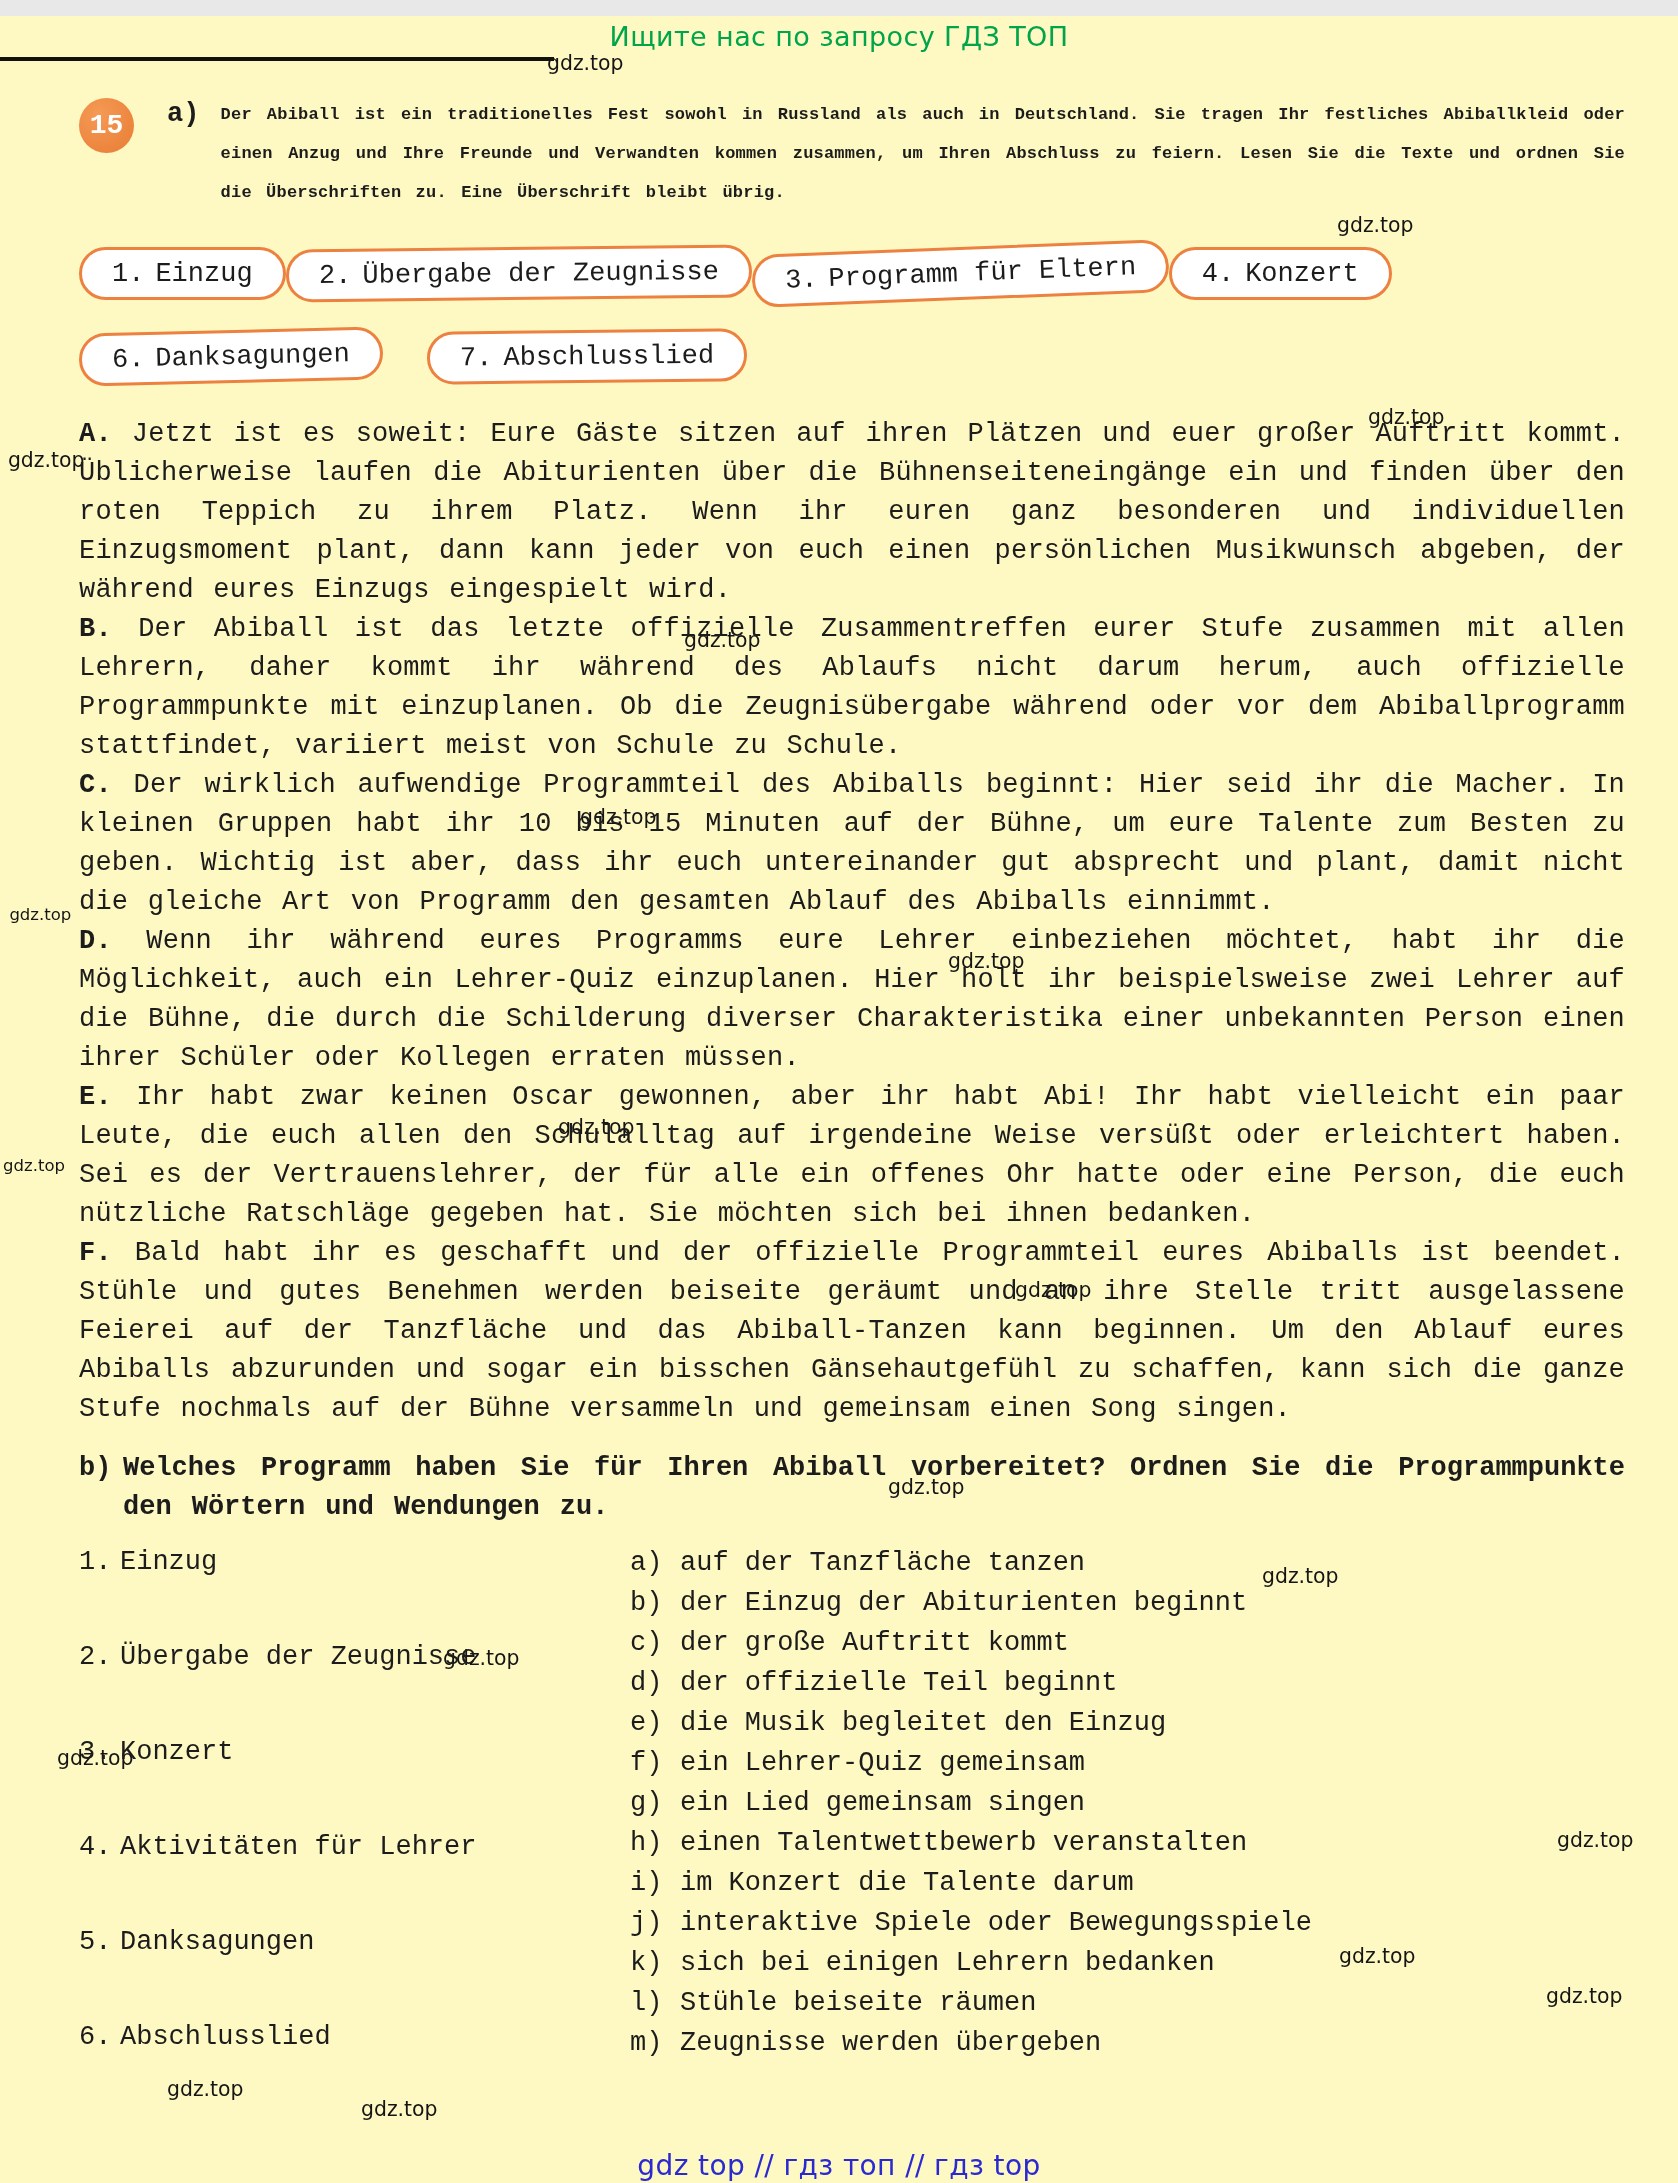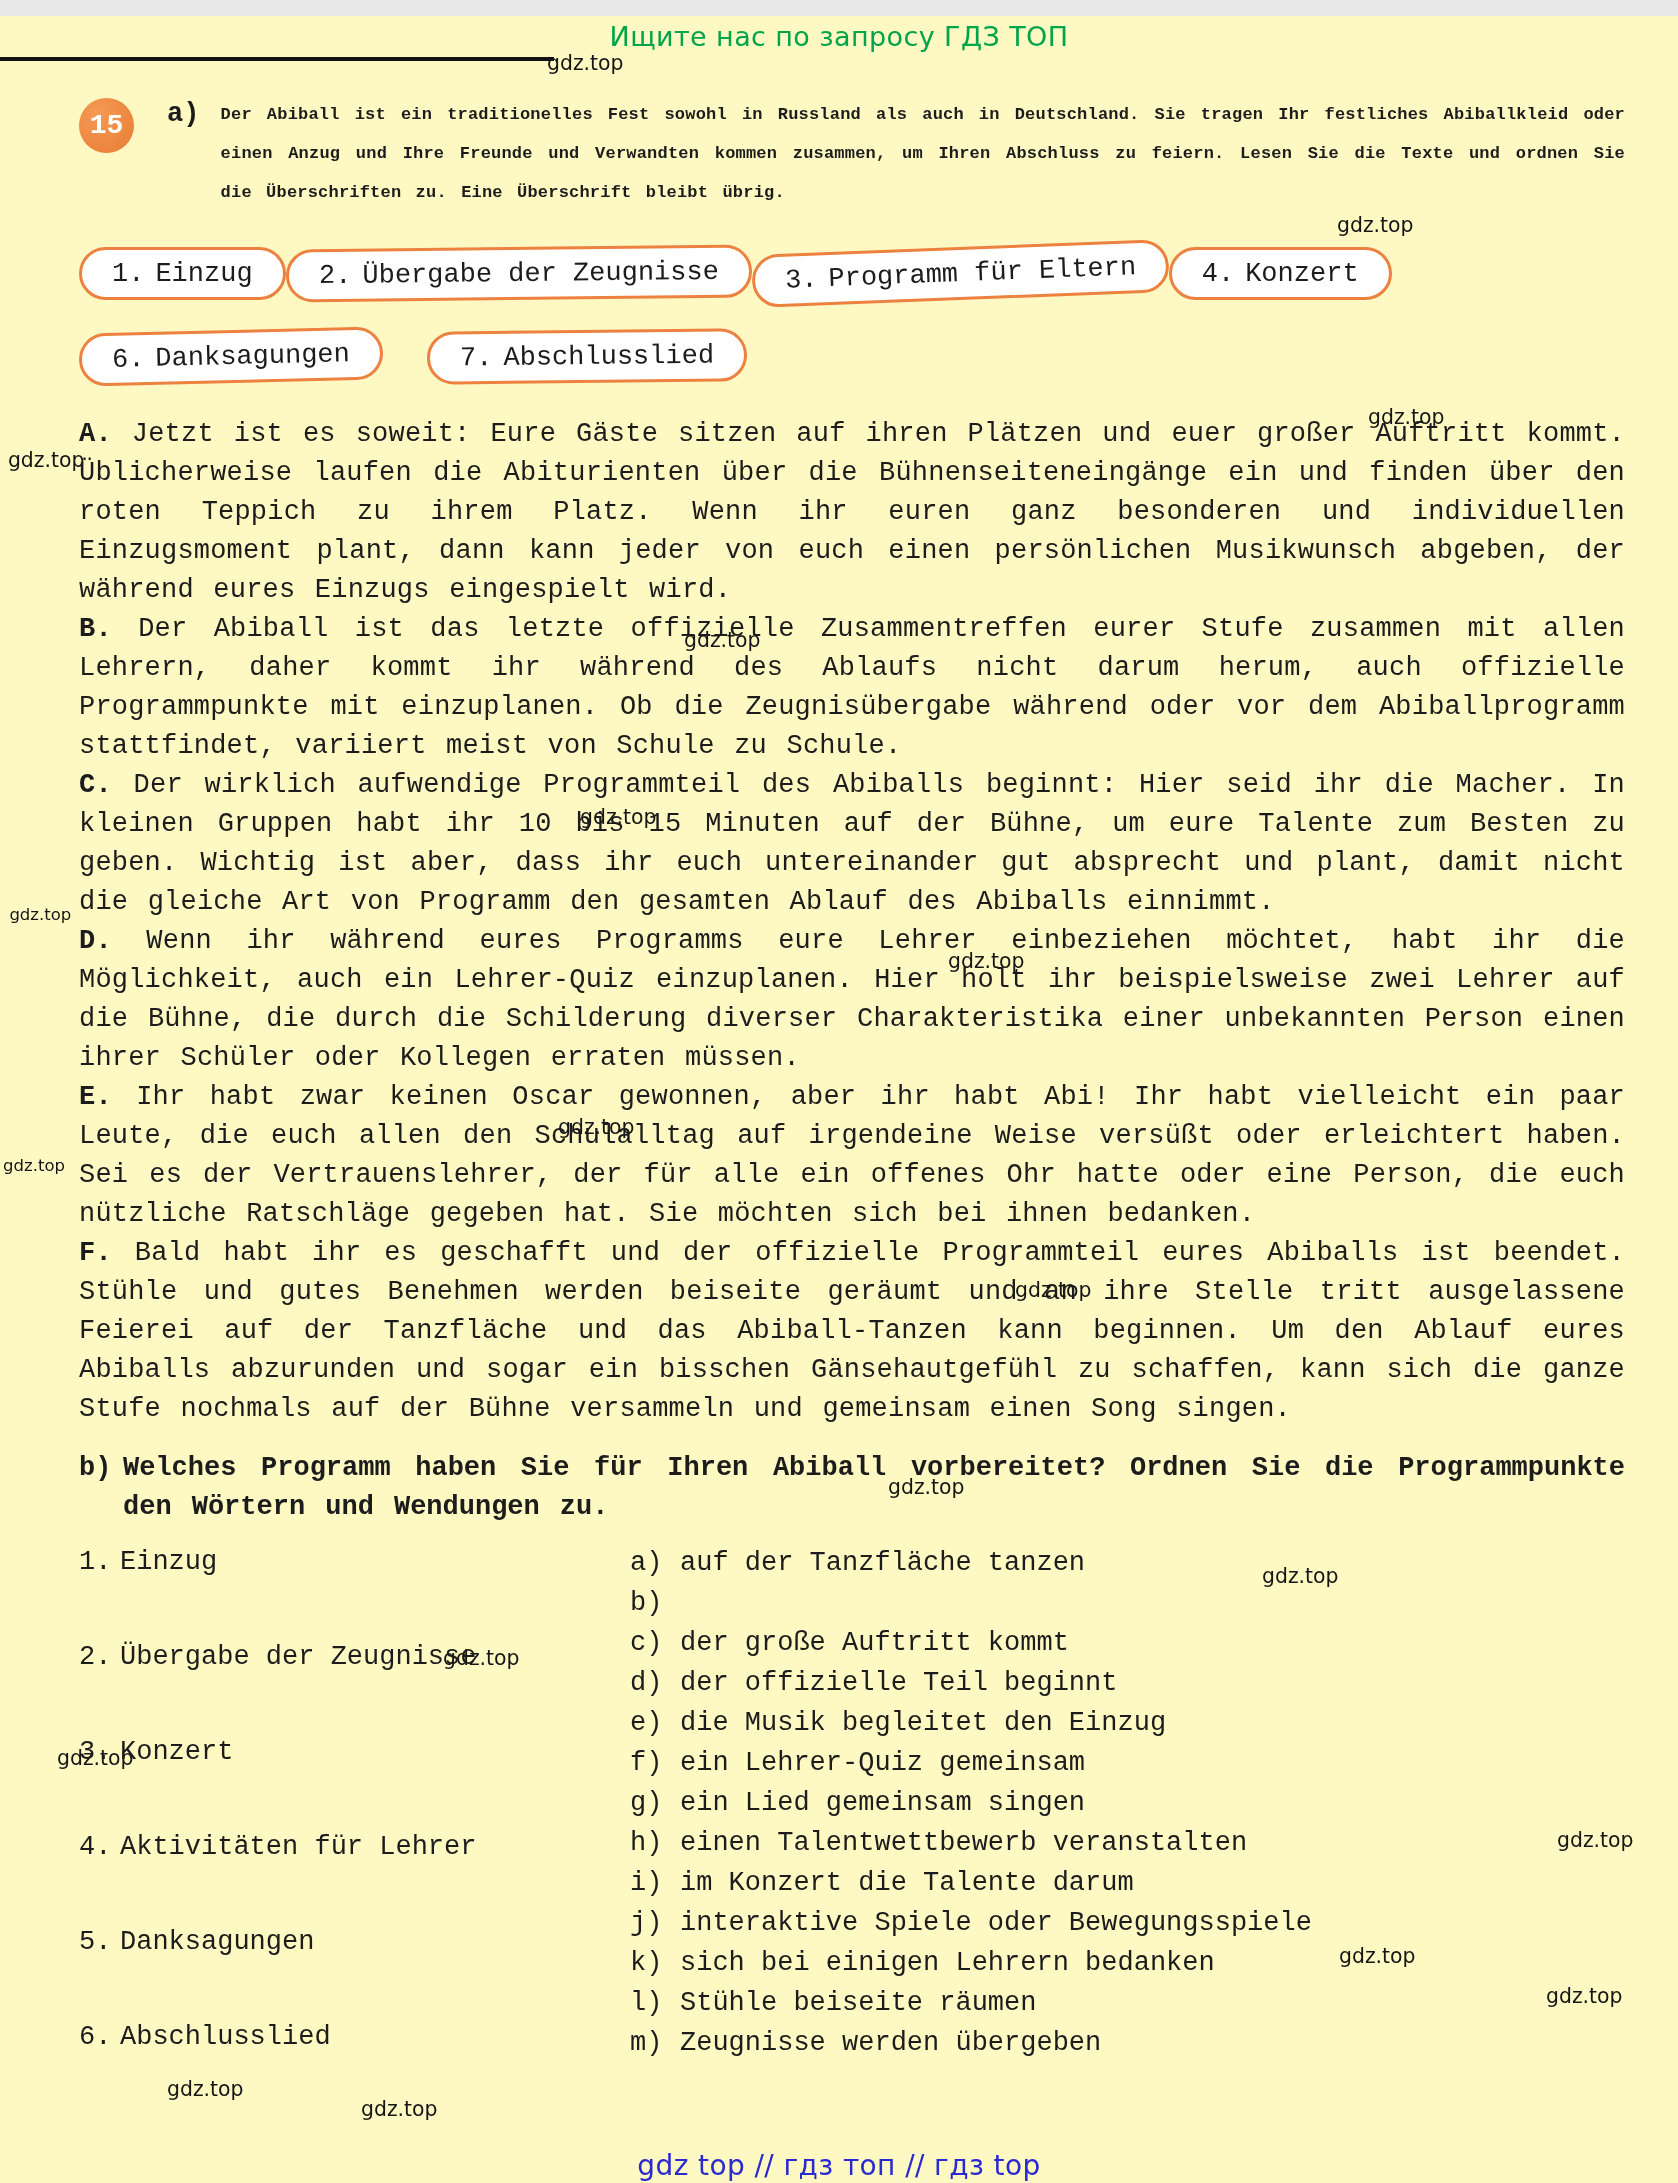--- a/index.html
+++ b/index.html
@@ -180,20 +180,21 @@
             <span>Abschlusslied</span>
           </div>
       </div>
       <div class="col-right">
         <div class="phrase">
             <span class="lt">a)</span>
             <span>auf der Tanzfläche tanzen</span>
           </div>
         <div class="phrase">
             <span class="lt">b)</span>
+            <span>der Einzug der Abiturienten beginnt</span>
           </div>
         <div class="phrase">
             <span class="lt">c)</span>
             <span>der große Auftritt kommt</span>
           </div>
         <div class="phrase">
             <span class="lt">d)</span>
             <span>der offizielle Teil beginnt</span>
           </div>
         <div class="phrase">

